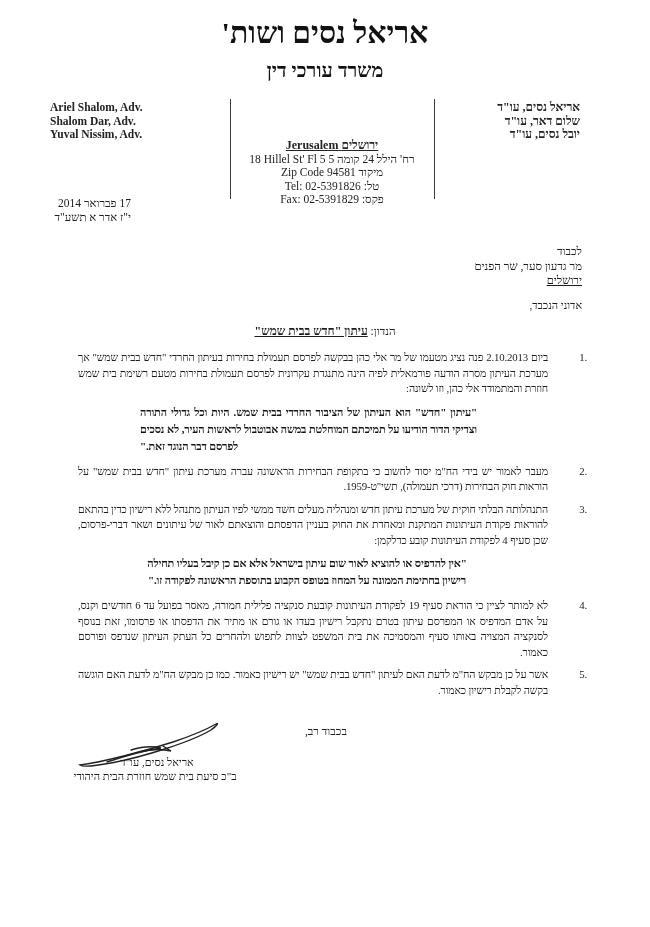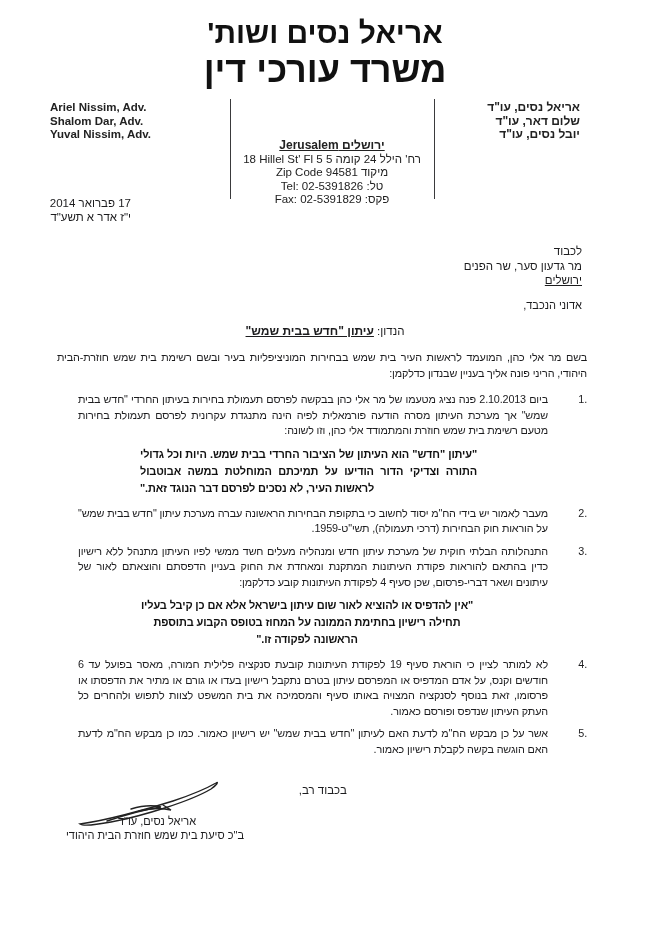--- a/index.html
+++ b/index.html
@@ -3,31 +3,31 @@
 <meta charset="utf-8">
 <style>
   html,body{margin:0;padding:0;}
   body{background:#777;}
   .page{
     position:relative;
     width:650px;height:927px;
     margin:0 auto;
     background:#ffffff;
     overflow:hidden;
-    font-family:Liberation Sans, sans-serif;
+    font-family:Liberation Serif, serif;
     color:#1c1c1e;
   }
   
   .firm-title{
     position:absolute;top:14px;left:0;right:0;
     text-align:center;font-weight:bold;color:#111;
     direction:rtl;
   }
   .firm-title .l1{font-size:30px;line-height:38px;letter-spacing:0px;}
-  .firm-title .l2{font-size:36px;line-height:36px;text-align:center;}
+  .firm-title .l2{font-size:20px;line-height:36px;text-align:center;}
   .att-en{
     position:absolute;left:50px;top:101px;
     font-size:11.5px;font-weight:bold;line-height:13.5px;color:#222;
   }
   .att-he{
     position:absolute;left:440px;right:70px;top:101px;
     direction:rtl;text-align:right;
     font-size:12px;font-weight:bold;line-height:13.5px;color:#222;
   }
   .addr{
@@ -99,21 +99,21 @@
 <body>
 
 <div class="page">
 
   <div class="firm-title">
     <div class="l1">אריאל נסים ושות'</div>
     <div class="l2">משרד עורכי דין</div>
   </div>
 
   <div class="att-en">
-    <div>Ariel Nissim, Adv.</div>
+    <div>Ariel Shalom, Adv.</div>
     <div>Shalom Dar, Adv.</div>
     <div>Yuval Nissim, Adv.</div>
   </div>
 
   <div class="addr">
     <div class="city ln"><span dir="rtl">ירושלים</span> <span dir="ltr">Jerusalem</span></div>
     <div class="ln"><span dir="rtl">רח' הילל 24 קומה 5</span> <span dir="ltr">18 Hillel St' Fl 5</span></div>
     <div class="ln"><span dir="rtl">מיקוד</span> <span dir="ltr">Zip Code 94581</span></div>
     <div class="ln"><span dir="rtl">טל:</span> <span dir="ltr">Tel: 02-5391826</span></div>
     <div class="ln"><span dir="rtl">פקס:</span> <span dir="ltr">Fax: 02-5391829</span></div>
@@ -140,21 +140,20 @@
   </div>
 
   <div class="salutation">אדוני הנכבד,</div>
 
   <div class="subject">
     <span>הנדון: </span><span class="stitle">עיתון "חדש בבית שמש"</span>
   </div>
 
   <div class="body">
 
-    <div class="intro">בשם מר אלי כהן, המועמד לראשות העיר בית שמש בבחירות המוניציפליות בעיר ובשם רשימת בית שמש חוזרת-הבית היהודי, הריני פונה אליך בעניין שבנדון כדלקמן:</div>
 
     <div class="item">
       <span class="num" dir="ltr">1.</span>
       <div class="itext">ביום 2.10.2013 פנה נציג מטעמו של מר אלי כהן בבקשה לפרסם תעמולת בחירות בעיתון החרדי "חדש בבית שמש" אך מערכת העיתון מסרה הודעה פורמאלית לפיה הינה מתנגדת עקרונית לפרסם תעמולת בחירות מטעם רשימת בית שמש חוזרת והמתמודד אלי כהן, וזו לשונה:</div>
     </div>
 
     <div class="quote q1">"עיתון "חדש" הוא העיתון של הציבור החרדי בבית שמש. היות וכל גדולי התורה וצדיקי הדור הודיעו על תמיכתם המוחלטת במשה אבוטבול לראשות העיר, לא נסכים לפרסם דבר הנוגד זאת."</div>
 
     <div class="item">
       <span class="num" dir="ltr">2.</span>

